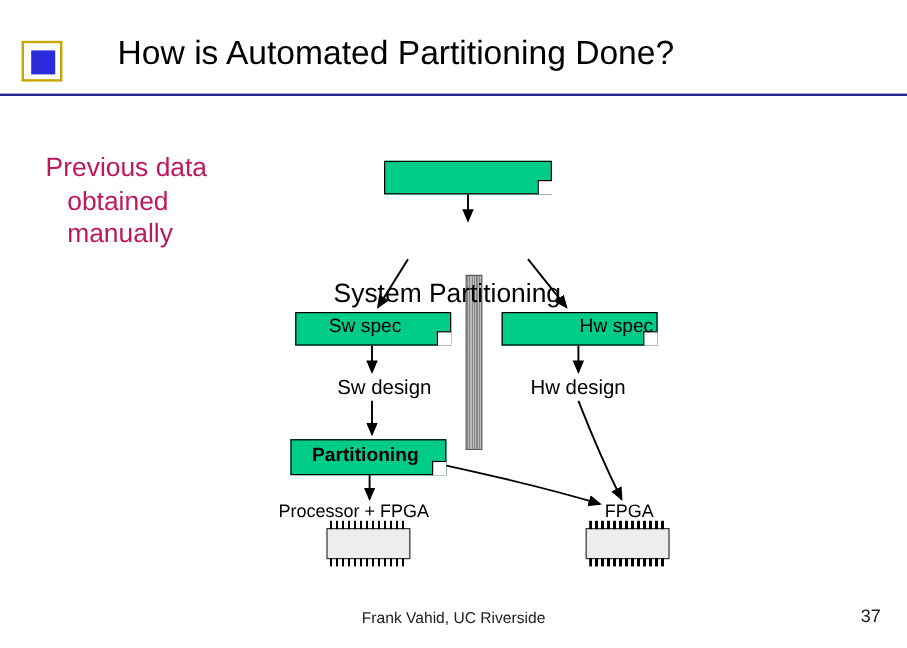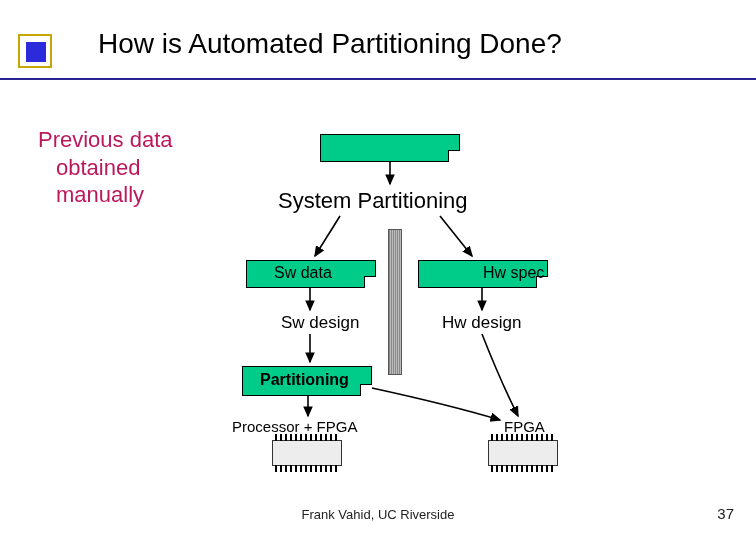--- a/index.html
+++ b/index.html
@@ -89,20 +89,21 @@
     color: #000;
     white-space: nowrap;
     font-family: Verdana, Arial, sans-serif;
   }
   .big-label {
     position: absolute;
     font-size: 22px;
     color: #000;
     white-space: nowrap;
     font-family: Verdana, Arial, sans-serif;
+    margin-top: 44px;
   }
   .graybar {
     position: absolute;
     background: repeating-linear-gradient(90deg,#888 0,#888 1px,#bbb 1px,#bbb 2px);
     border: 1px solid #555;
   }
   svg.arrows {
     position: absolute;
     left: 0; top: 0;
     width: 480px; height: 360px;
@@ -165,21 +166,21 @@
 
   <div class="folded" style="left:120px; top:14px; width:140px; height:28px;">
     <div class="fold"></div>
   </div>
 
   <div class="big-label" style="left:78px; top:68px;">System Partitioning</div>
 
   <div class="folded" style="left:46px; top:140px; width:130px; height:28px;">
     <div class="fold"></div>
   </div>
-  <div class="box-label" style="left:74px; top:144px;">Sw data</div>
+  <div class="box-label" style="left:74px; top:144px;">Sw spec</div>
 
   <div class="folded" style="left:218px; top:140px; width:130px; height:28px;">
     <div class="fold"></div>
   </div>
   <div class="box-label" style="left:246px; top:144px;margin-left:37px;">Hw spec</div>
 
   <div class="plain-label" style="left:70px; top:193px;margin-left:11px;">Sw design</div>
   <div class="plain-label" style="left:242px; top:193px;">Hw design</div>
 
   <div class="folded" style="left:42px; top:246px; width:130px; height:30px;">

